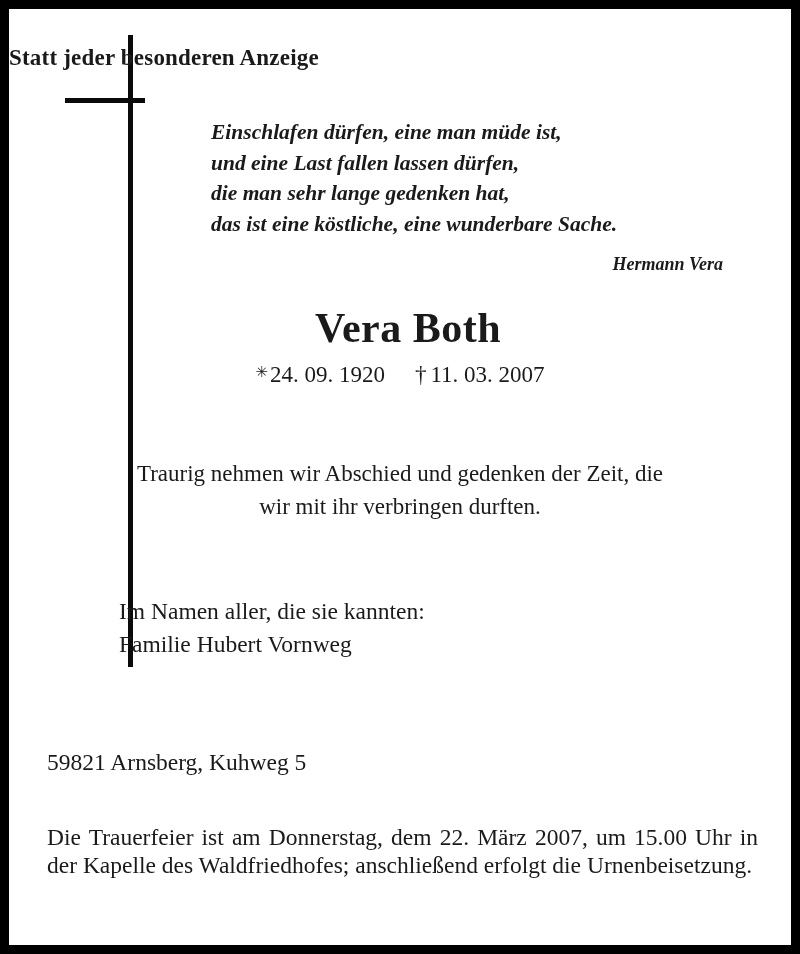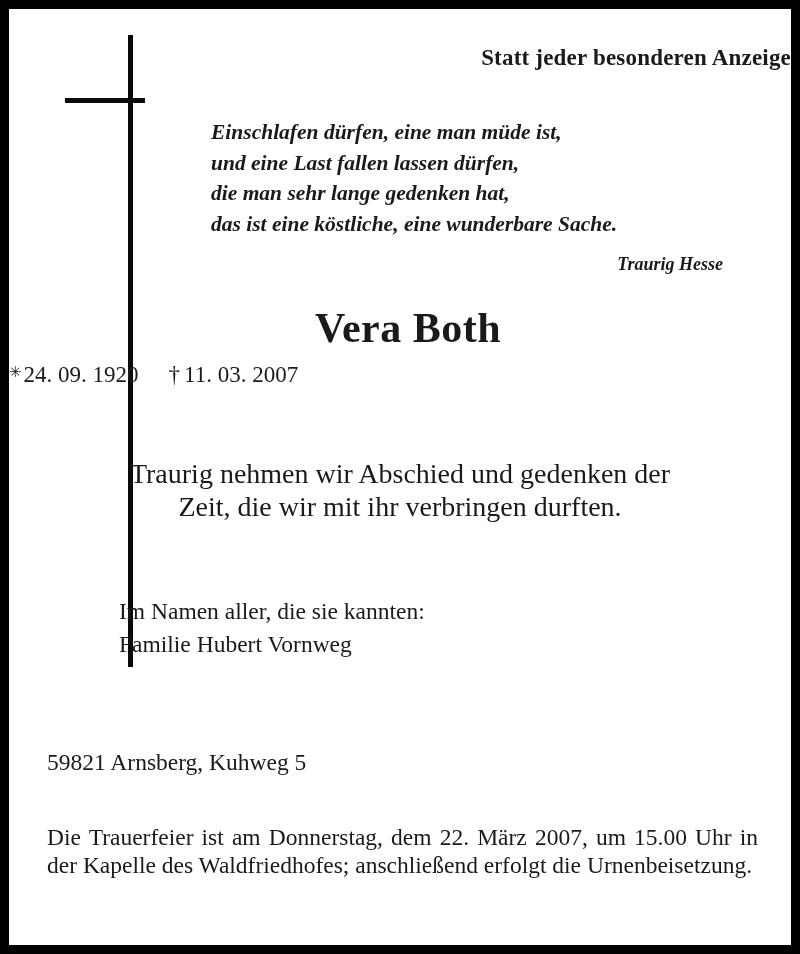--- a/index.html
+++ b/index.html
@@ -54,21 +54,21 @@
     height: 5px;
     background: #0a0a0a;
   }
 
   
   .headline {
     position: absolute;
     left: 0;
     right: 0;
     top: 36px;
-    text-align: right;
+    text-align: left;
     font-size: 23px;
     font-weight: bold;
     letter-spacing: 0.2px;
   }
 
   
   .poem {
     position: absolute;
     left: 202px;
     top: 108px;
@@ -101,21 +101,21 @@
     text-align: center;
     font-size: 42px;
     font-weight: bold;
     letter-spacing: 0.5px;
   }
   .dates {
     position: absolute;
     left: 0;
     right: 0;
     top: 353px;
-    text-align: left;
+    text-align: center;
     font-size: 23px;
     white-space: nowrap;
   }
   .dates .birth-symbol {
     font-size: 15px;
     vertical-align: 5px;
     margin-right: 2px;
   }
   .dates .date-gap {
     display: inline-block;
@@ -126,21 +126,21 @@
     margin-right: 4px;
   }
 
   
   .tribute {
     position: absolute;
     left: 110px;
     right: 110px;
     top: 448px;
     text-align: center;
-    font-size: 28px;
+    font-size: 23px;
     line-height: 33px;
   }
 
   
   .attribution {
     position: absolute;
     left: 110px;
     right: 110px;
     top: 586px;
     text-align: left;
@@ -181,21 +181,21 @@
 
     <div class="headline">Statt jeder besonderen Anzeige</div>
 
     <div class="poem">
       <div class="poem-line">Einschlafen dürfen, eine man müde ist,</div>
       <div class="poem-line">und eine Last fallen lassen dürfen,</div>
       <div class="poem-line">die man sehr lange gedenken hat,</div>
       <div class="poem-line">das ist eine köstliche, eine wunderbare Sache.</div>
     </div>
 
-    <div class="poem-author">Traurig Hesse</div>
+    <div class="poem-author">Hermann Vera</div>
 
     <div class="deceased-name">Vera Both</div>
 
     <div class="dates">
       <span class="birth-symbol">✳</span><span>24. 09. 1920</span><span class="date-gap"></span><span class="death-symbol">†</span><span>11. 03. 2007</span>
     </div>
 
     <div class="tribute">Traurig nehmen wir Abschied und gedenken der Zeit, die wir mit ihr verbringen durften.</div>
 
     <div class="attribution">

